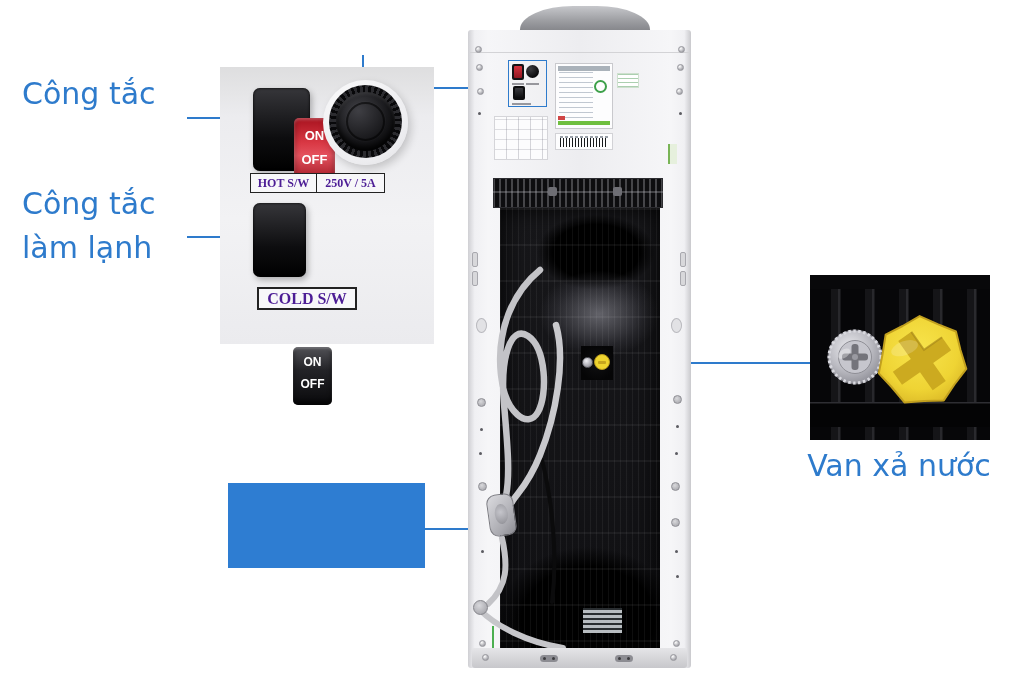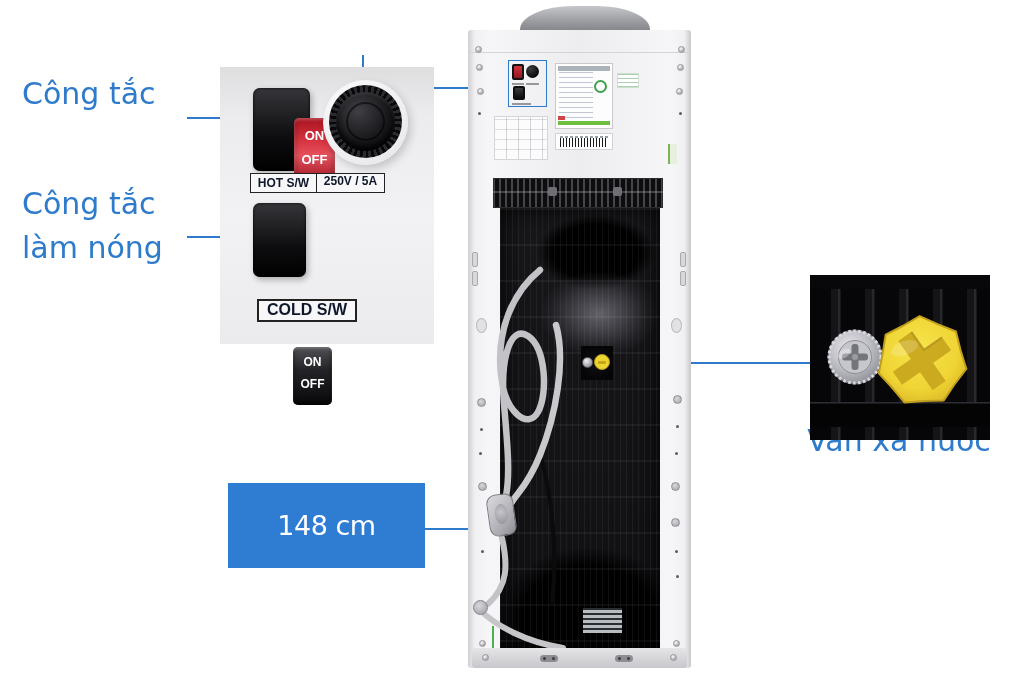--- a/index.html
+++ b/index.html
@@ -6,21 +6,21 @@
   *{box-sizing:border-box;}
   .canvas{
     position:relative;width:1020px;height:680px;background:#ffffff;overflow:hidden;
     font-family:"DejaVu Sans","Liberation Sans",sans-serif;
   }
   
   .callout{position:absolute;color:#2e7bcc;font-size:30px;line-height:44px;white-space:nowrap;}
   .lbl-fuse{left:298px;top:10px;}
   .lbl-hot{left:22px;top:72px;}
   .lbl-cold{left:22px;top:182px;}
-  .lbl-valve{left:806px;top:419px;width:186px;text-align:center;}
+  .lbl-valve{left:806px;top:444px;width:186px;text-align:center;}
   .cord-box{
     position:absolute;left:228px;top:483px;width:197px;height:85px;background:#2e7dd2;
     color:#fff;display:flex;flex-direction:column;align-items:center;justify-content:center;
     font-size:27px;line-height:38px;letter-spacing:-0.5px;
   }
   
   .line{position:absolute;background:#2e7bcc;}
   .line.h{height:2px;} .line.v{width:2px;}
   .ln-hot{left:187px;top:117px;width:94px;}
   .ln-cold{left:187px;top:236px;width:95px;}
@@ -49,26 +49,26 @@
   .fuse-outer{position:absolute;left:103px;top:13px;width:85px;height:85px;border-radius:50%;
     background:radial-gradient(circle at 40% 35%,#ffffff,#ececef 70%,#dcdcdf);
     box-shadow:3px 4px 8px rgba(0,0,0,.18);}
   .fuse-knob{position:absolute;left:6px;top:5px;width:73px;height:73px;border-radius:50%;
     background:repeating-conic-gradient(#2b2b2f 0deg 5deg,#08080a 5deg 10deg);}
   .fuse-inner{position:absolute;left:7px;top:7px;width:59px;height:59px;border-radius:50%;
     background:radial-gradient(circle at 38% 32%,#3f3f44,#18181b 55%,#050506);
     box-shadow:inset 0 2px 3px rgba(255,255,255,.10), inset 0 -4px 7px #000;}
   .fuse-ridge{position:absolute;left:10px;top:10px;width:39px;height:39px;border-radius:50%;
     border:2px solid rgba(0,0,0,.55);box-shadow:0 0 2px rgba(255,255,255,.06);}
-  .strip{position:absolute;background:#f7f7f9;border:1.5px solid #222;display:flex;
-    font-family:Liberation Sans, sans-serif;color:#0f172a;}
+  .strip{position:absolute;background:#f7f7f9;border:1.5px solid #222;display:flex;align-items:center;
+    font-family:Liberation Serif, serif;color:#4c1d95;}
   .strip-hot{left:30px;top:106px;width:135px;height:20px;font-size:12px;font-weight:bold;}
   .strip-hot .c1{flex:0 0 66px;text-align:center;border-right:1.5px solid #222;height:100%;display:flex;align-items:center;justify-content:center;}
   .strip-hot .c2{flex:1;text-align:center;}
-  .strip-cold{left:37px;top:232px;width:100px;height:23px;font-size:16px;font-weight:bold;justify-content:center;border-width:2px;}
+  .strip-cold{left:37px;top:220px;width:100px;height:23px;font-size:16px;font-weight:bold;justify-content:center;border-width:2px;}
   
   .dispenser{position:absolute;left:468px;top:30px;width:223px;height:638px;}
   .body{position:absolute;inset:0;border-radius:3px;
     background:linear-gradient(90deg,#cfcfd3 0%,#f0f0f3 3%,#f6f6f8 9%,#ededf0 50%,#f6f6f8 91%,#f0f0f3 97%,#c9c9cd 100%);}
   .cap{position:absolute;left:52px;top:-24px;width:130px;height:28px;
     background:linear-gradient(180deg,#c6c7cb 0%,#9b9ca0 55%,#7d7e83 100%);
     border-radius:46% 46% 10% 10% / 95% 95% 18% 18%;}
   .top-seam{position:absolute;left:2px;top:22px;width:219px;height:1px;background:#d3d3d6;}
   .screw{position:absolute;width:7px;height:7px;border-radius:50%;
     background:radial-gradient(circle at 35% 30%,#ffffff,#b9b9be 55%,#8a8a90);border:1px solid #97979d;}
@@ -149,24 +149,23 @@
 </head>
 <body>
 
 <div class="canvas">
 
   <div class="callout lbl-hot">
     <div>Công tắc</div>
   </div>
   <div class="callout lbl-cold">
     <div>Công tắc</div>
-    <div>làm nóng</div>
+    <div>làm lạnh</div>
   </div>
   <div class="cord-box">
-    <div>148 cm</div>
   </div>
   <div class="callout lbl-valve">Van xả nước</div>
 
   <div class="line h ln-hot"></div>
   <div class="line h ln-cold"></div>
   <div class="line v ln-fuse"></div>
   <div class="line h ln-inset"></div>
   <div class="line h ln-valve"></div>
   <div class="line h ln-plug"></div>
 

